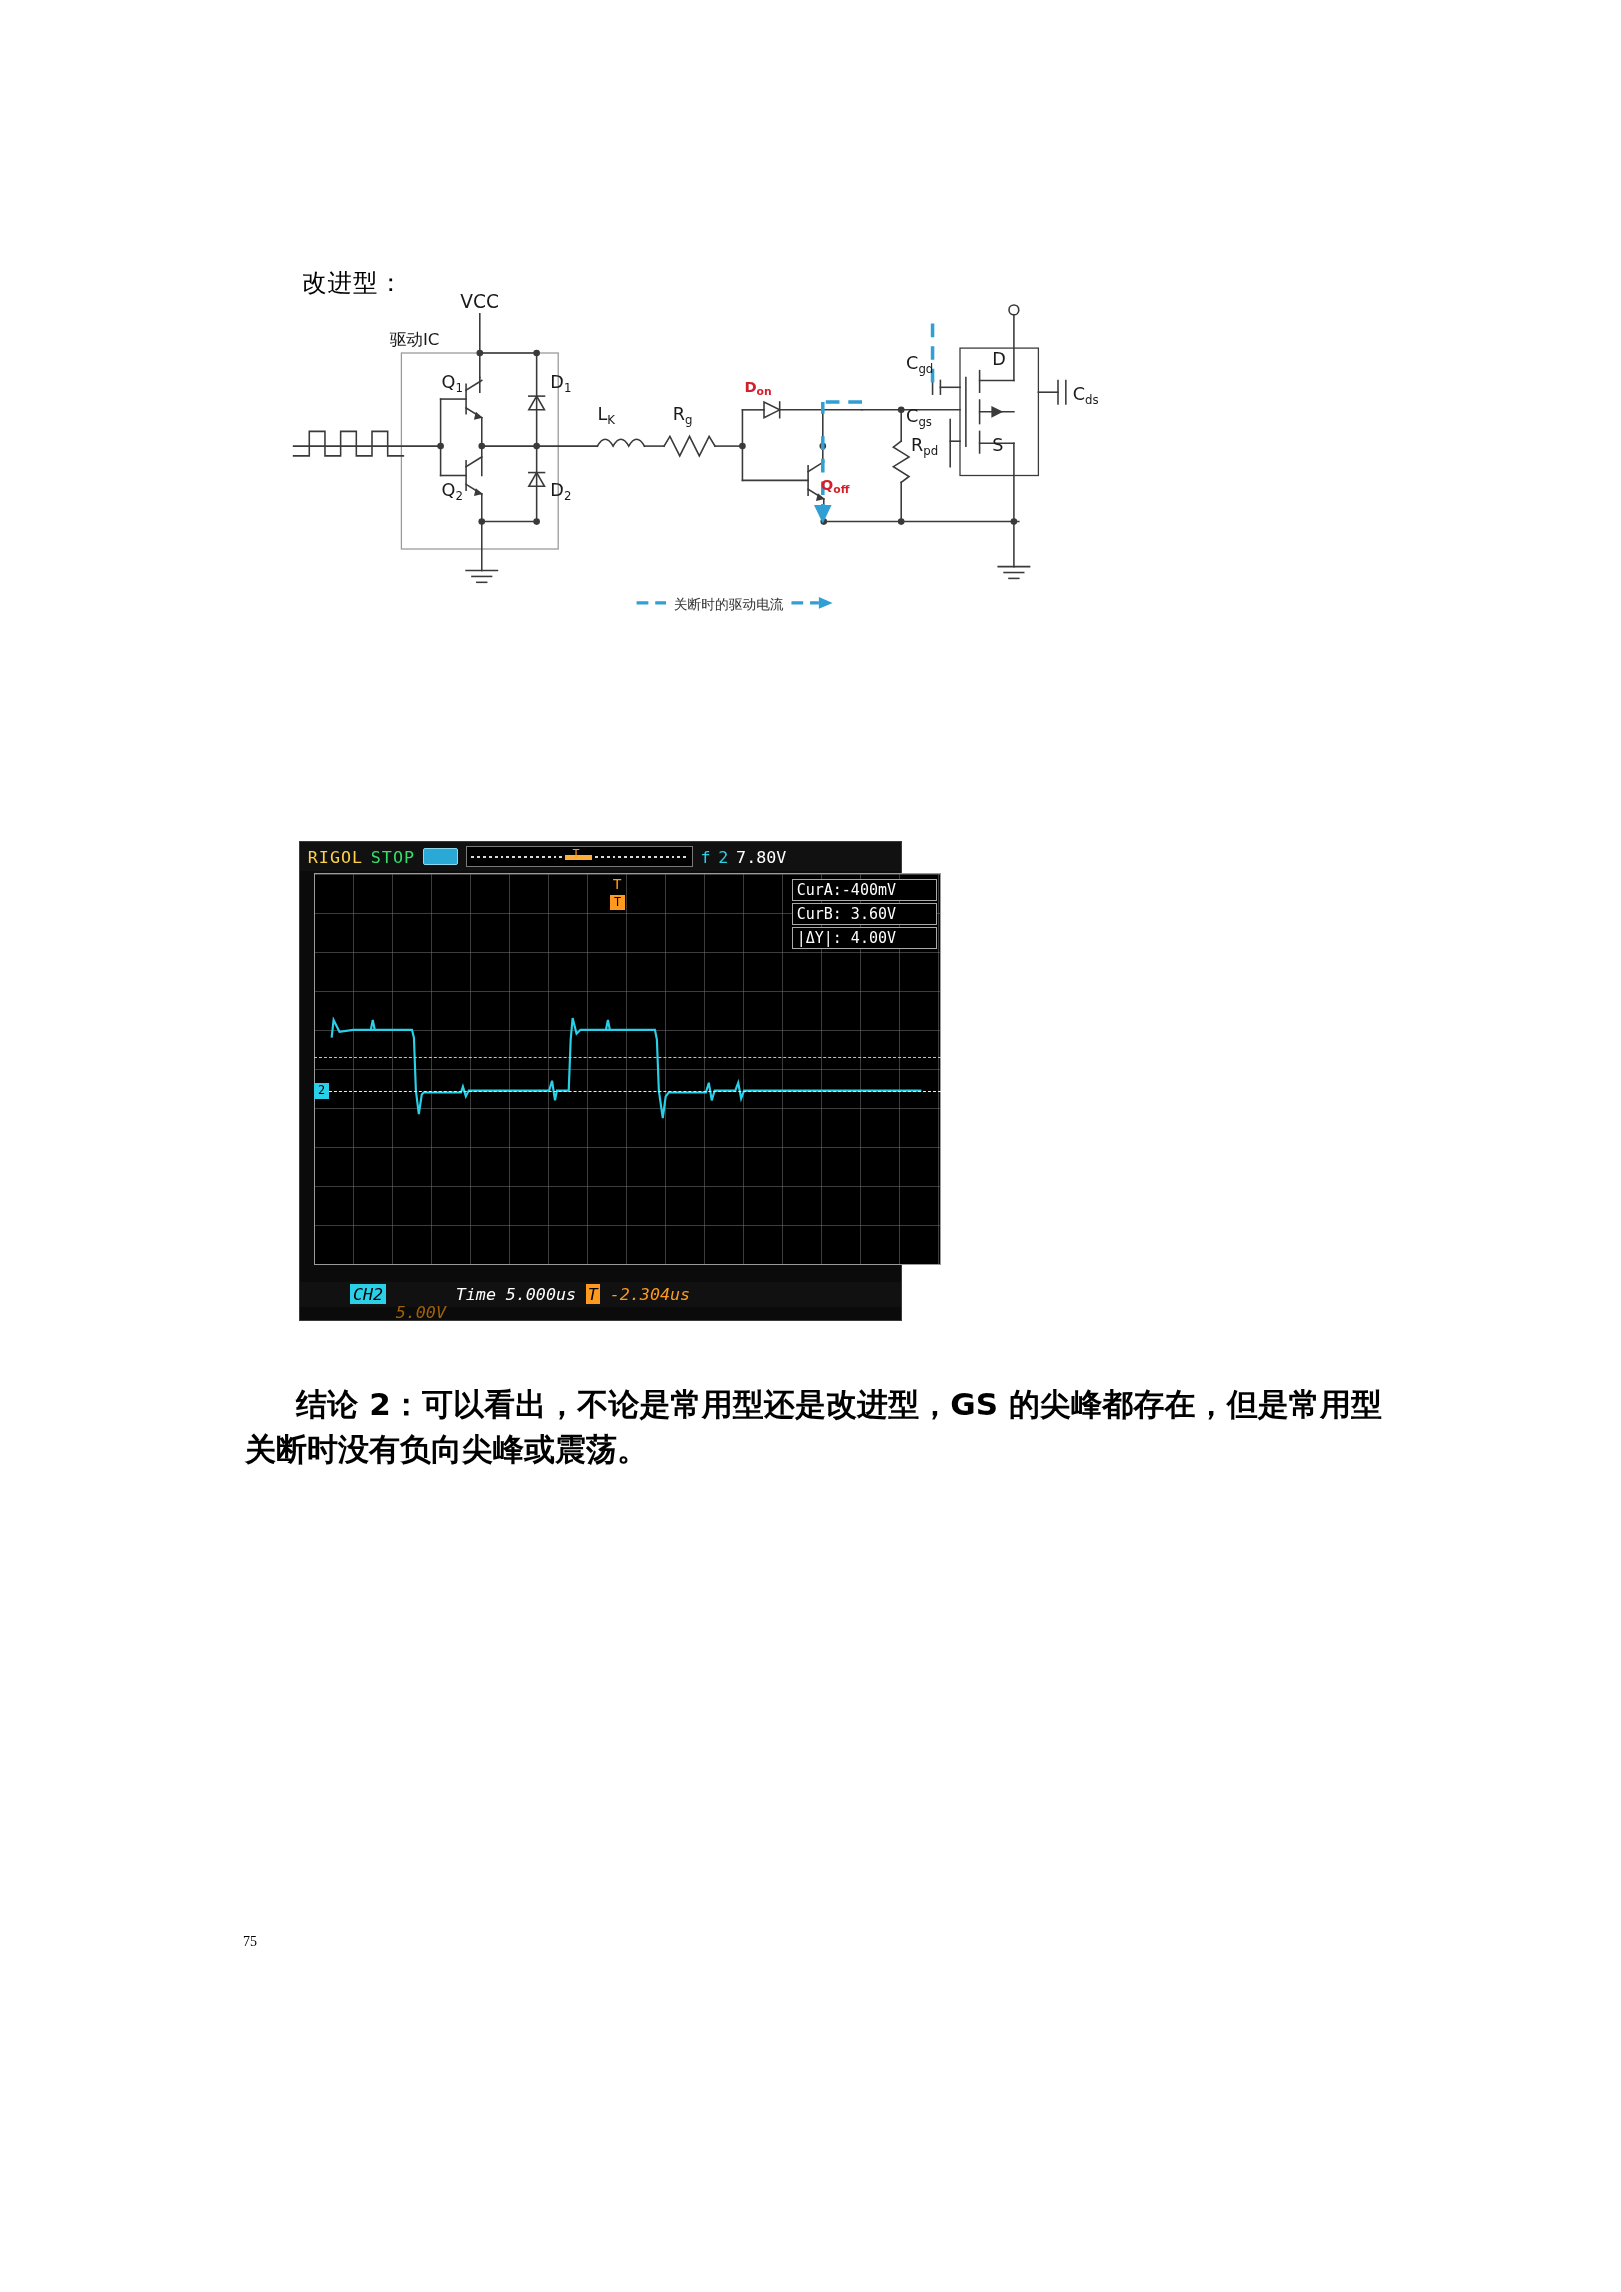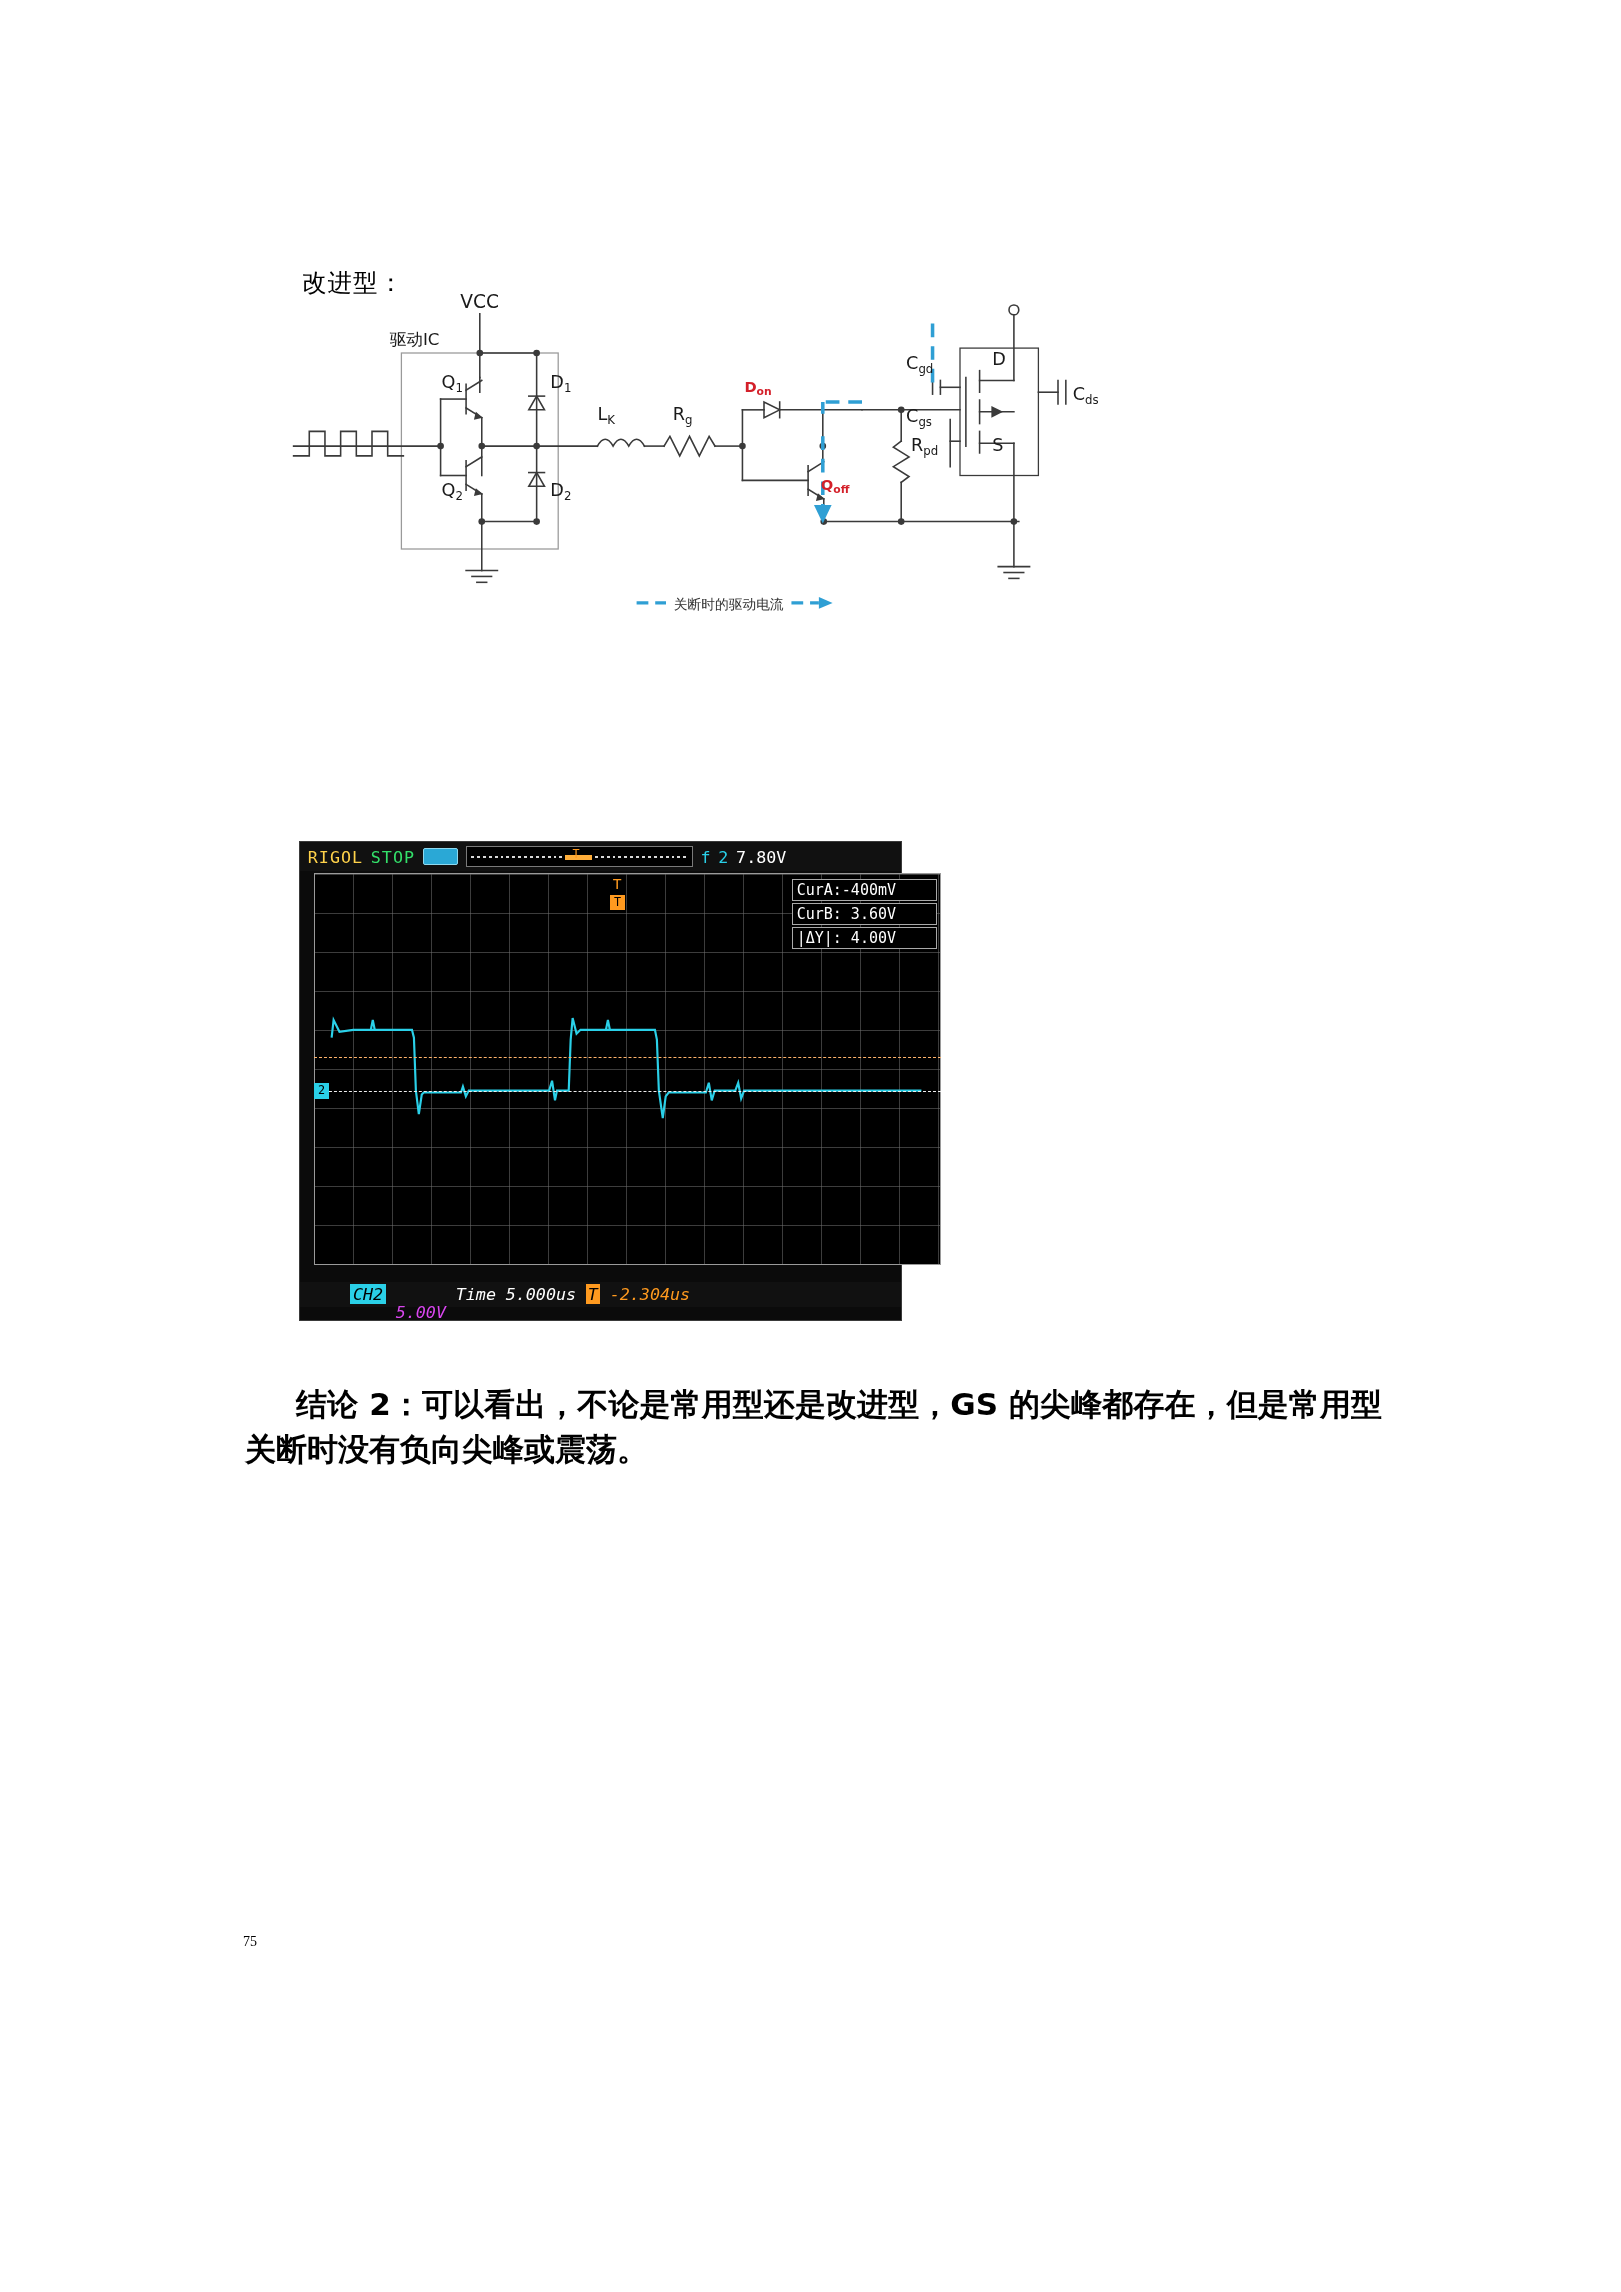--- a/index.html
+++ b/index.html
@@ -219,21 +219,21 @@
     font-size: 16.7px;
     background: #111;
     font-style: italic;
   }
   .ch2-tag {
     background: #2ad0e8;
     color: #000;
     padding: 0 2.9px;
     letter-spacing: 0px;
   }
-  .volt-val { color: #d946ef; margin-top: 35px; }
+  .volt-val { color: #a16207; margin-top: 35px; }
   .time-val { color: #ffffff; }
   .tpos-tag { background: #ff9a1f; color: #000; padding: 0 2px; }
   .tpos-val { color: #ff9a1f; }
 </style>
 </head>
 <body>
 
 <div class="page">
 
   <div class="intro-label">改进型：</div>

